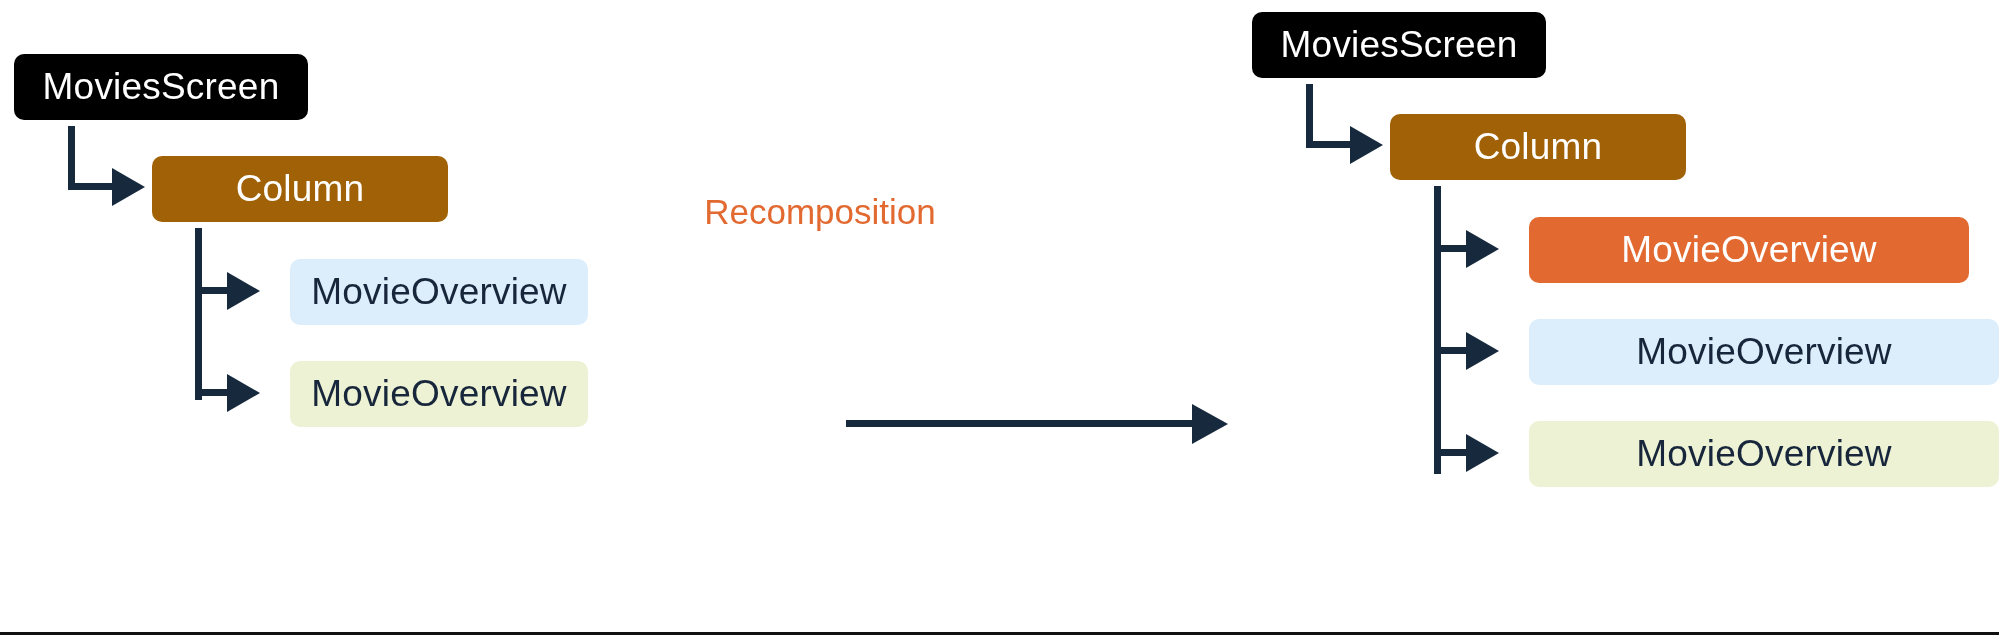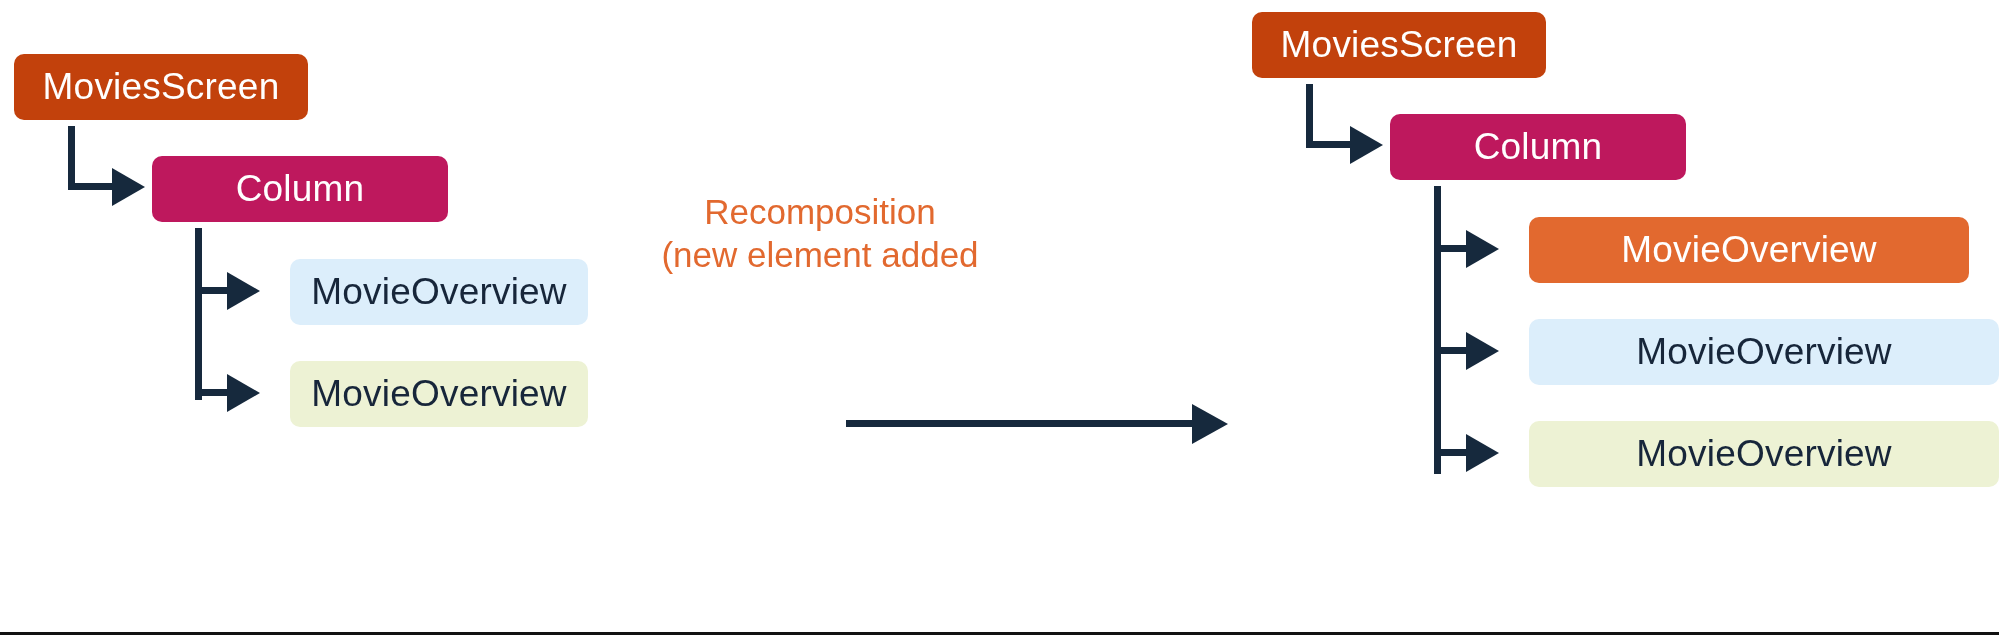--- a/index.html
+++ b/index.html
@@ -24,22 +24,22 @@
     position: absolute;
     border-radius: 10px;
     display: flex;
     align-items: center;
     justify-content: center;
     box-sizing: border-box;
     font-size: 37px;
     letter-spacing: 0.2px;
     white-space: nowrap;
   }
-  .node.green   { background: #c2410c; color: #ffffff; }
-  .node.blue    { background: #be185d; color: #ffffff; }
+  .node.green   { background: #000000; color: #ffffff; }
+  .node.blue    { background: #a16207; color: #ffffff; }
   .node.lightblue { background: #dceefb; color: #17263a; }
   .node.cream   { background: #edf2d4; color: #17263a; }
   .node.orange  { background: #e2692f; color: #ffffff; }
 
   .conn { position: absolute; }
   .conn .vline {
     position: absolute;
     background: #16293d;
     width: 7px;
   }
@@ -119,21 +119,20 @@
   <div class="node lightblue" style="left:290px; top:259px; width:298px; height:66px;">
     <span>MovieOverview</span>
   </div>
 
   <div class="node cream" style="left:290px; top:361px; width:298px; height:66px;">
     <span>MovieOverview</span>
   </div>
 
   <div class="caption" style="left:660px; top:190px; width:320px;">
     <span class="cline">Recomposition</span>
-    <span class="cline">(new element added</span>
   </div>
 
   <div class="bigarrow">
     <div class="shaft" style="left:846px; top:420px; width:350px;"></div>
     <div class="head" style="left:1192px; top:404px;"></div>
   </div>
 
   <div class="node green" style="left:1252px; top:12px; width:294px; height:66px;">
     <span>MoviesScreen</span>
   </div>

